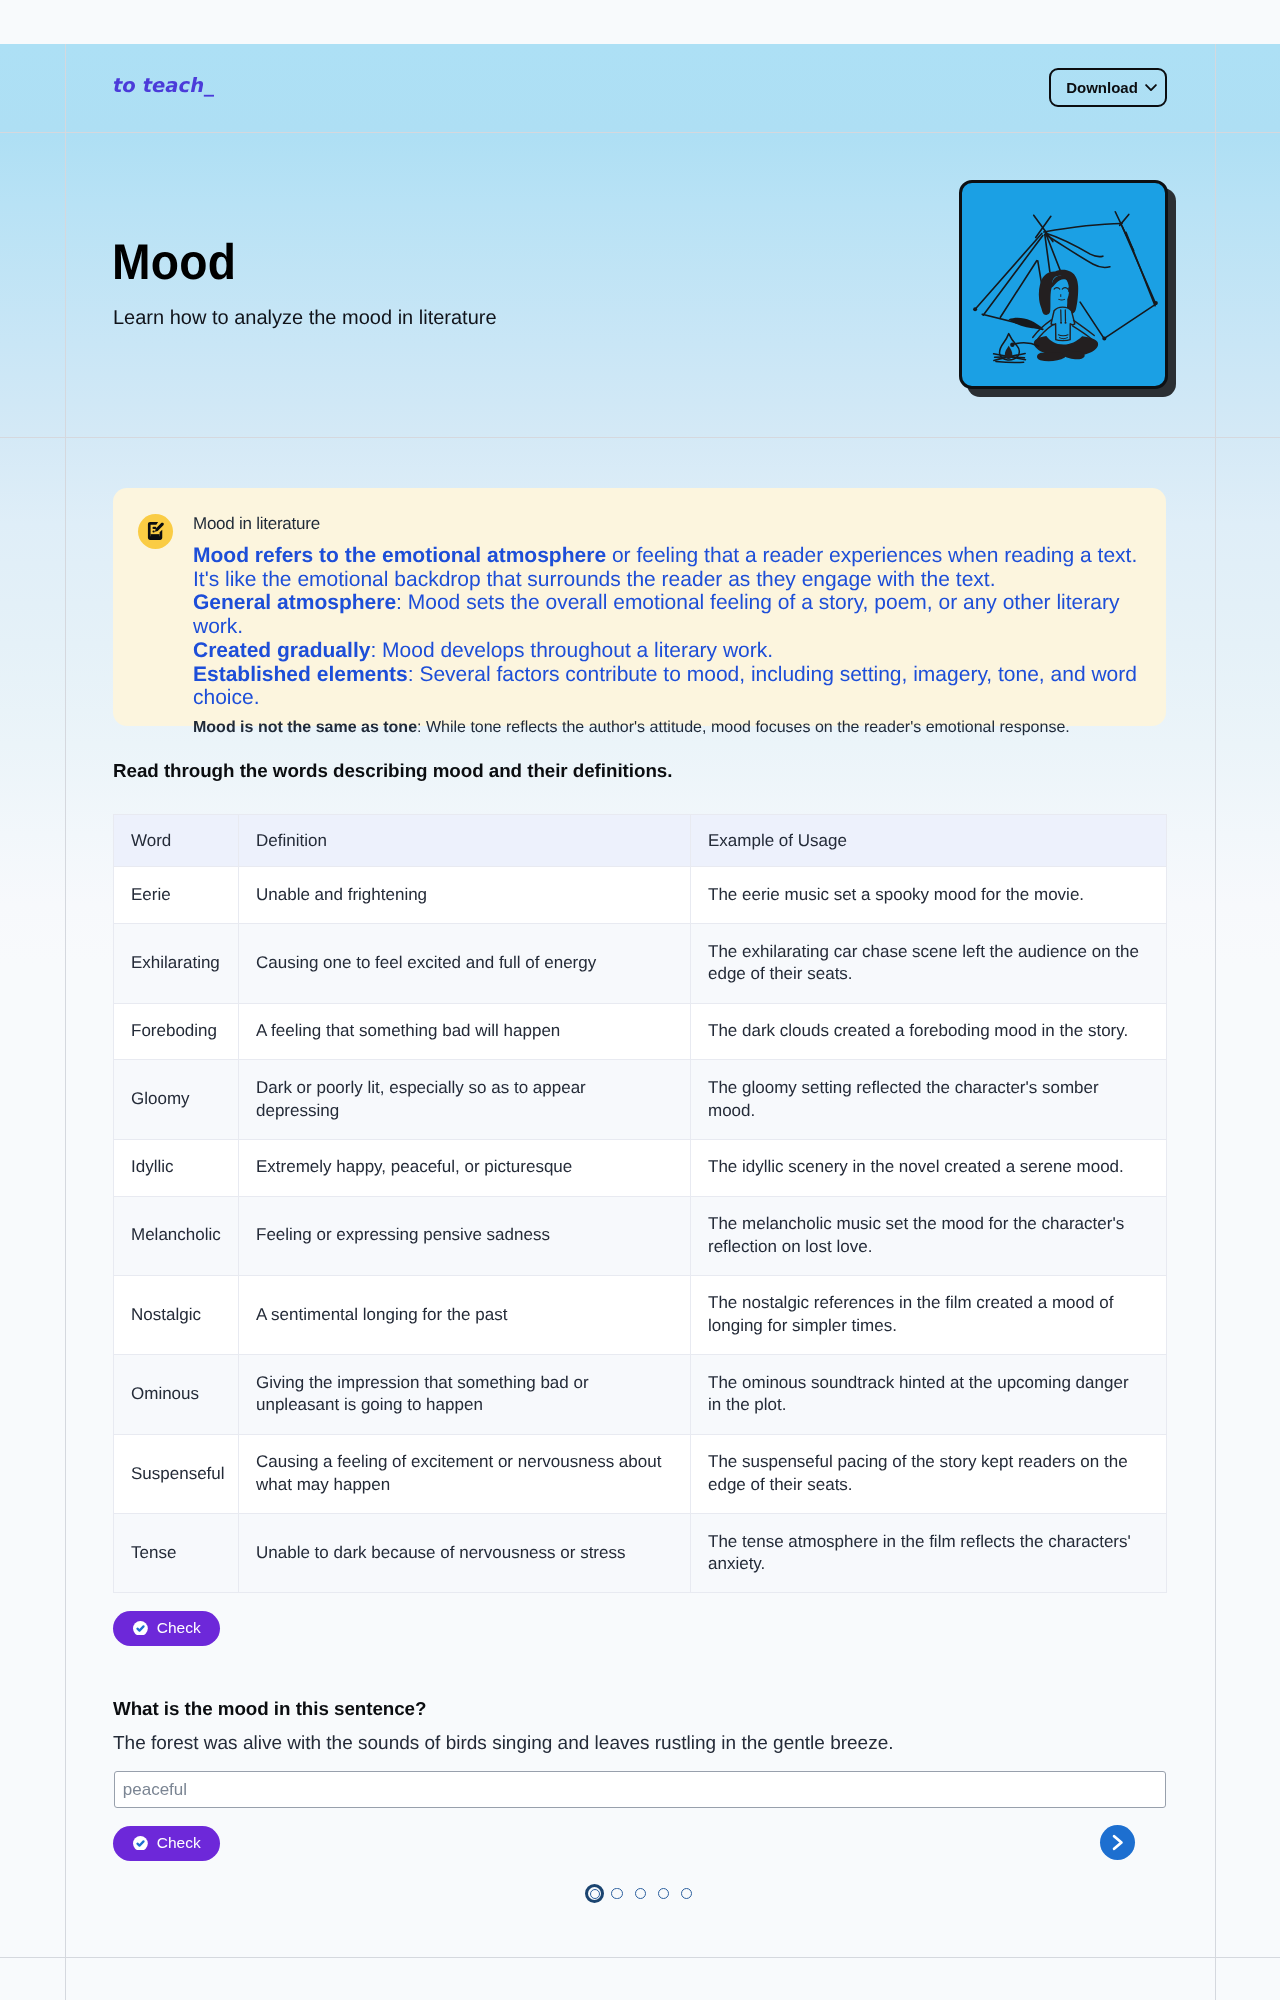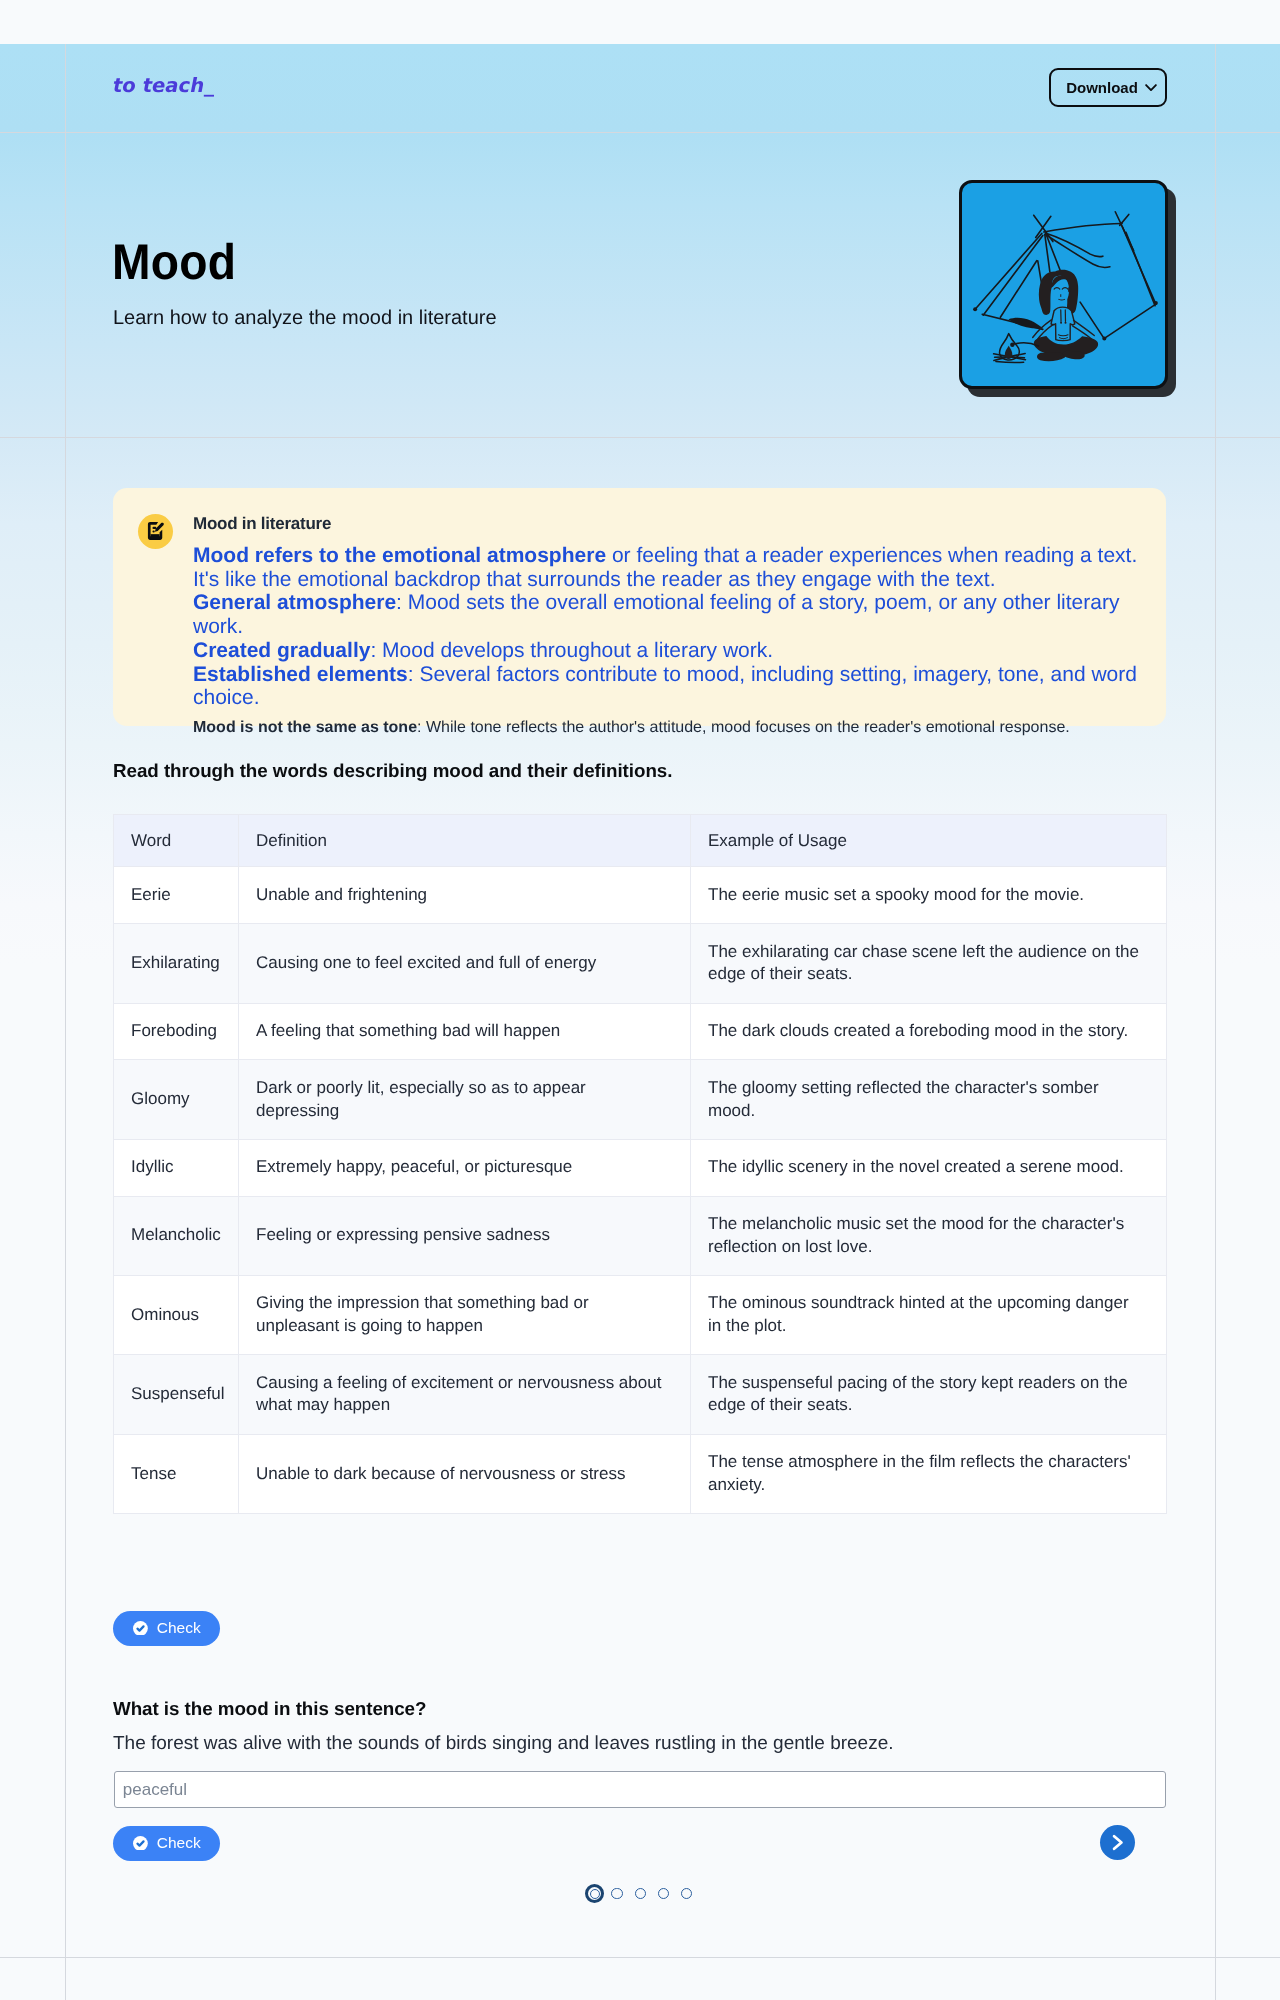--- a/index.html
+++ b/index.html
@@ -61,21 +61,21 @@
   .hero-card .face { position:absolute; left:0; top:0; width:209px; height:209px; background:#1ba0e4; border:3px solid #0d1013; border-radius:13px; overflow:hidden; }
   .hero-card .face svg { display:block; position:absolute; left:-2px; top:3px; width:212px; height:212px; }
 
   
   .infobox {
     position:absolute; left:113px; top:444px; width:1053px; height:238px;
     background:#fcf5de; border-radius:14px;
   }
   .infoicon { position:absolute; left:25px; top:25.5px; width:35px; height:35px; border-radius:50%; background:#facc44; display:flex; align-items:center; justify-content:center; }
   .infobody { position:absolute; left:80px; top:26px; right:26px; }
-  .info-title { font-size:17px; font-weight:bold; margin:0 0 10px; color:#1f2937; line-height:20px; letter-spacing:-0.25px; }
+  .info-title { font-size:17px; font-weight:normal; margin:0 0 10px; color:#1f2937; line-height:20px; letter-spacing:-0.25px; }
   .info-p { font-size:21px; line-height:23.7px; color:#1d4ed8; margin:0; }
   .info-foot { font-size:16px; line-height:23.7px; color:#1f2937; margin:6px 0 0; }
   .info-p b, .info-foot b { font-weight:bold; }
 
   h2.sec { position:absolute; left:113px; font-size:18.8px; font-weight:bold; margin:0; color:#0b0d10; letter-spacing:-0.05px; line-height:1.2; }
 
   
   .tablewrap { position:absolute; left:113px; top:770px; width:1053px; }
   table.wordtable { width:1053px; border-collapse:collapse; font-size:17px; table-layout:fixed; }
   table.wordtable col.c1 { width:125px; }
@@ -85,21 +85,21 @@
   table.wordtable td { padding:16.6px 17px; border:1px solid #e8eaf1; color:#242b38; vertical-align:middle; line-height:22.6px; }
   table.wordtable td:nth-child(3), table.wordtable th:nth-child(3) { padding-right:21px; padding-left:17px; }
   table.wordtable td:nth-child(3) { padding-right:24px; }
   table.wordtable tbody tr:nth-child(odd) { background:#ffffff; }
   table.wordtable tbody tr:nth-child(even) { background:#f7f9fc; }
 
   
   .check-btn {
     position:absolute;
     display:inline-flex; align-items:center; gap:9px;
-    background:#3b82f6; color:#fff; border:none; border-radius:999px;
+    background:#6d28d9; color:#fff; border:none; border-radius:999px;
     width:107px; height:35px; padding:0 0 1px 20px; font-size:15.5px; cursor:pointer;
     font-family:"Liberation Sans", sans-serif; line-height:1;
   }
   .check-btn svg { display:block; flex:0 0 auto; }
   .arrow-btn { position:absolute; width:35px; height:35px; border-radius:50%; background:#1d6fd0; border:none; display:flex; align-items:center; justify-content:center; cursor:pointer; padding:0; }
 
   .dots { position:absolute; display:flex; gap:11.9px; align-items:center; }
   .dot { width:11.2px; height:11.2px; border-radius:50%; border:1.7px solid #2b5f9e; box-sizing:border-box; cursor:pointer; flex:0 0 auto; }
   .dot.active { width:19.4px; height:19.4px; border:3.2px solid #1b4470; display:flex; align-items:center; justify-content:center; margin-right:-4.8px; }
   .dot.active span { width:10.4px; height:10.4px; border-radius:50%; border:1.5px solid #2b5f9e; display:block; box-sizing:border-box; }
@@ -305,20 +305,25 @@
         <td>Idyllic</td>
         <td>Extremely happy, peaceful, or picturesque</td>
         <td>The idyllic scenery in the novel created a serene mood.</td>
       </tr>
       <tr>
         <td>Melancholic</td>
         <td>Feeling or expressing pensive sadness</td>
         <td>The melancholic music set the mood for the character's reflection on lost love.</td>
       </tr>
       <tr>
+        <td>Nostalgic</td>
+        <td>A sentimental longing for the past</td>
+        <td>The nostalgic references in the film created a mood of longing for simpler times.</td>
+      </tr>
+      <tr>
         <td>Ominous</td>
         <td>Giving the impression that something bad or unpleasant is going to happen</td>
         <td>The ominous soundtrack hinted at the upcoming danger in the plot.</td>
       </tr>
       <tr>
         <td>Suspenseful</td>
         <td>Causing a feeling of excitement or nervousness about what may happen</td>
         <td>The suspenseful pacing of the story kept readers on the edge of their seats.</td>
       </tr>
       <tr>

